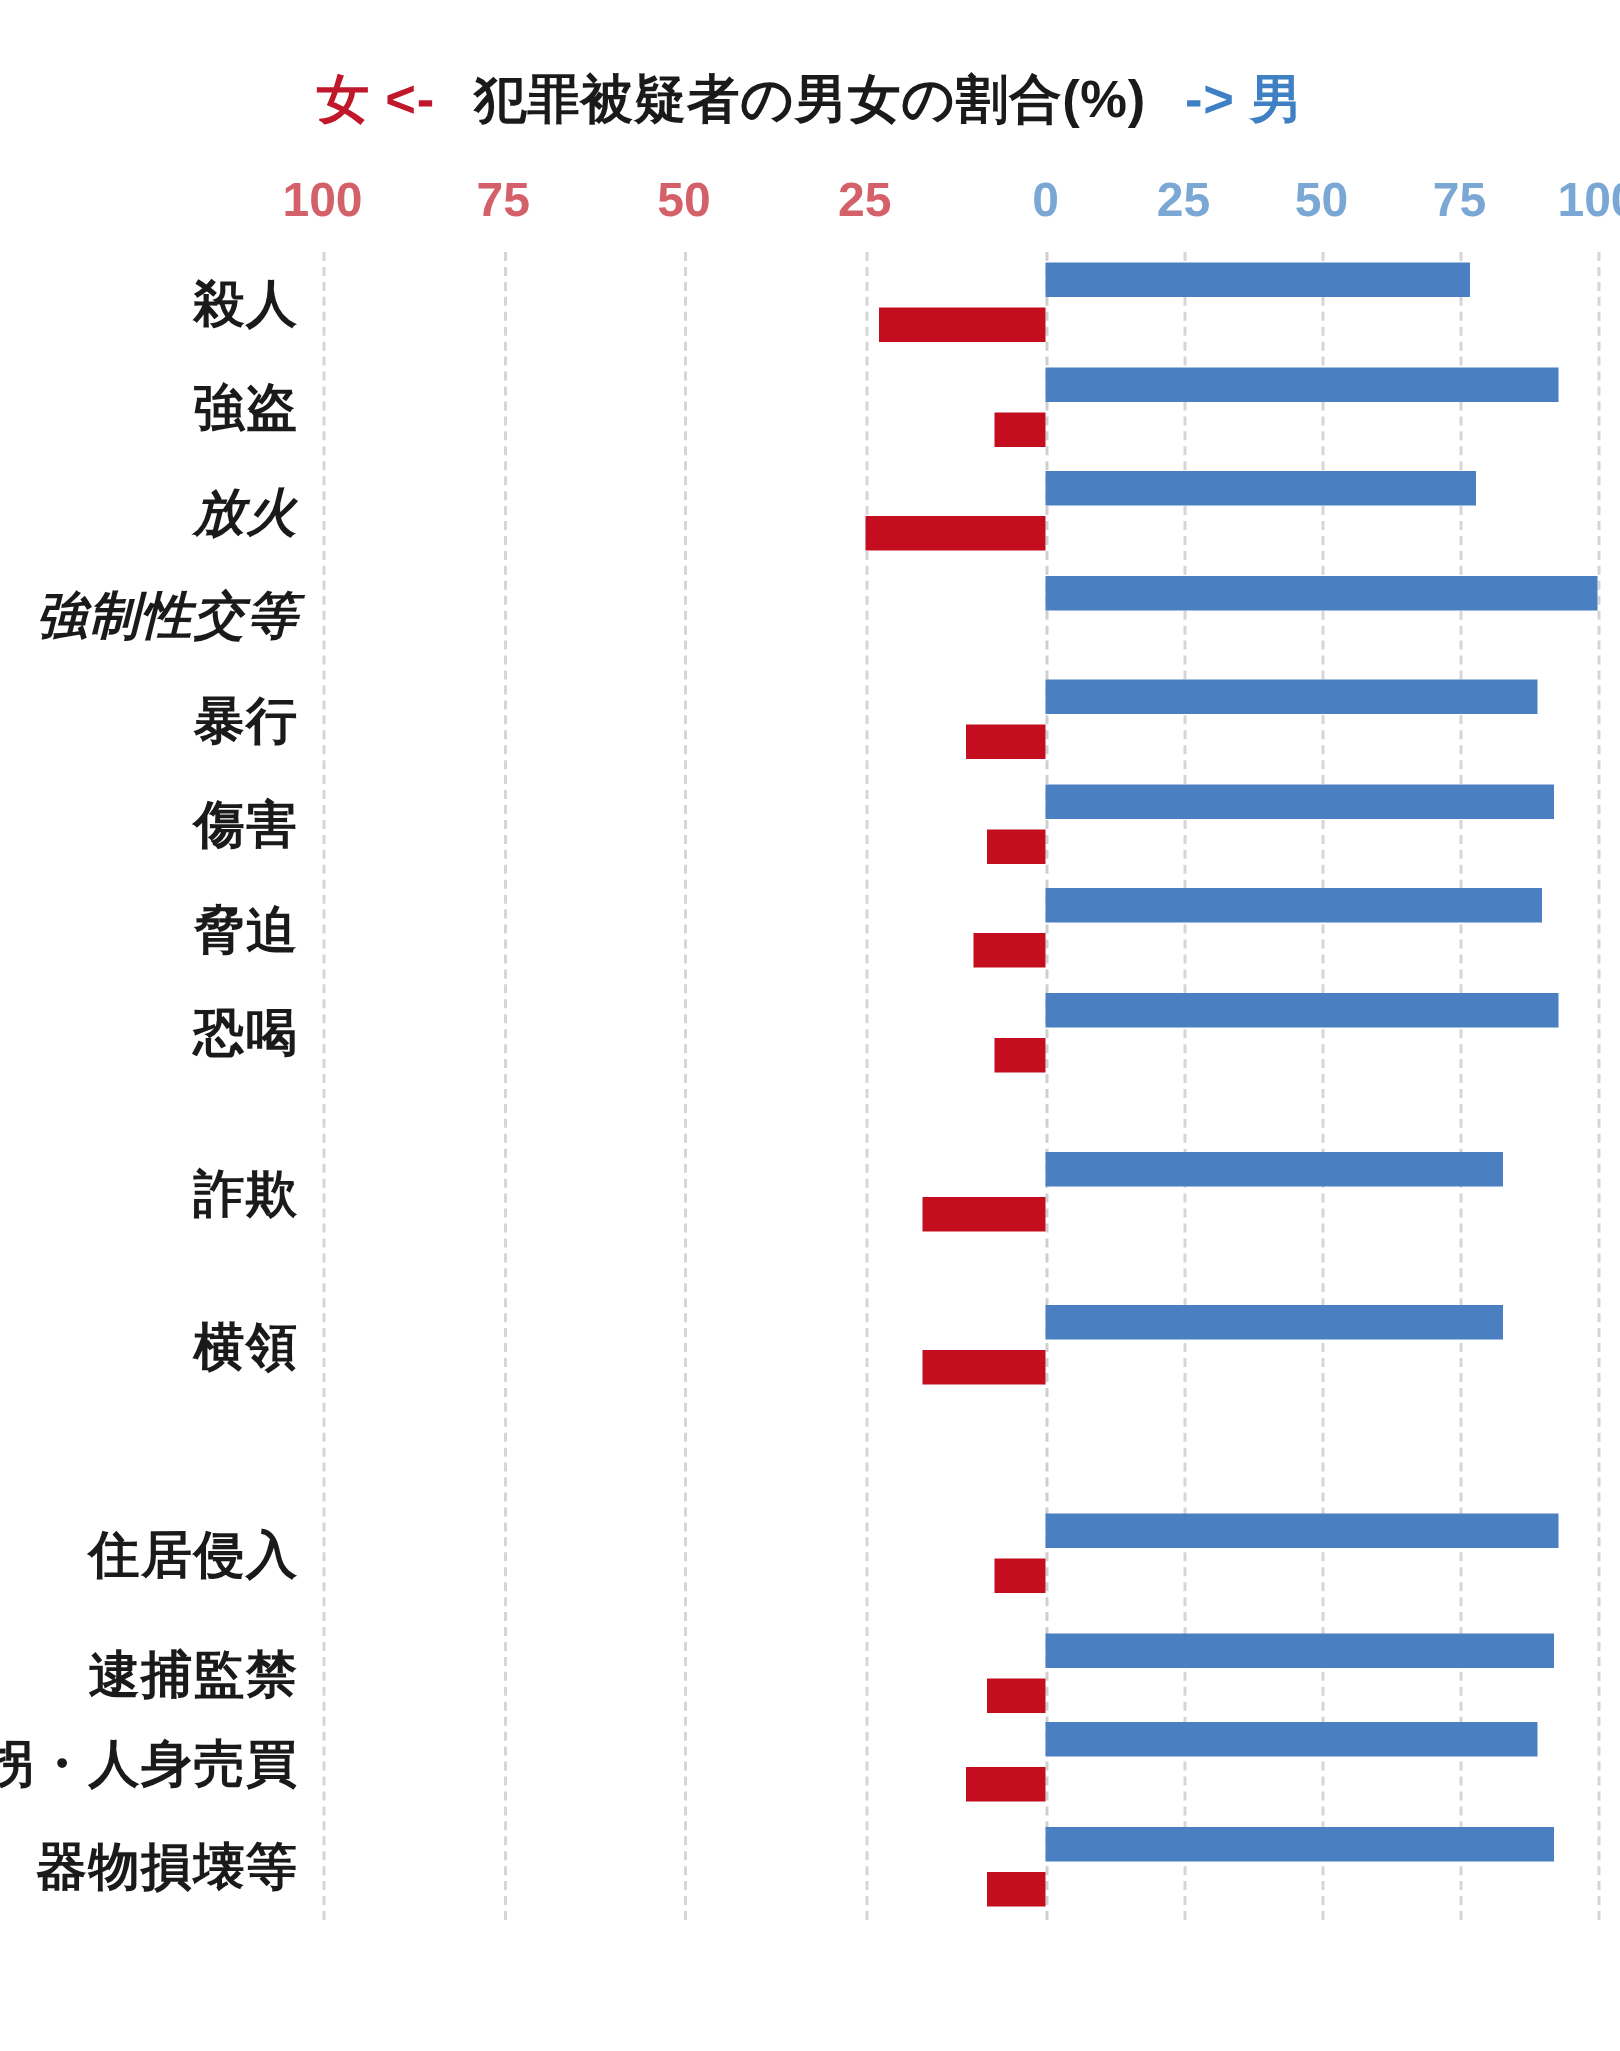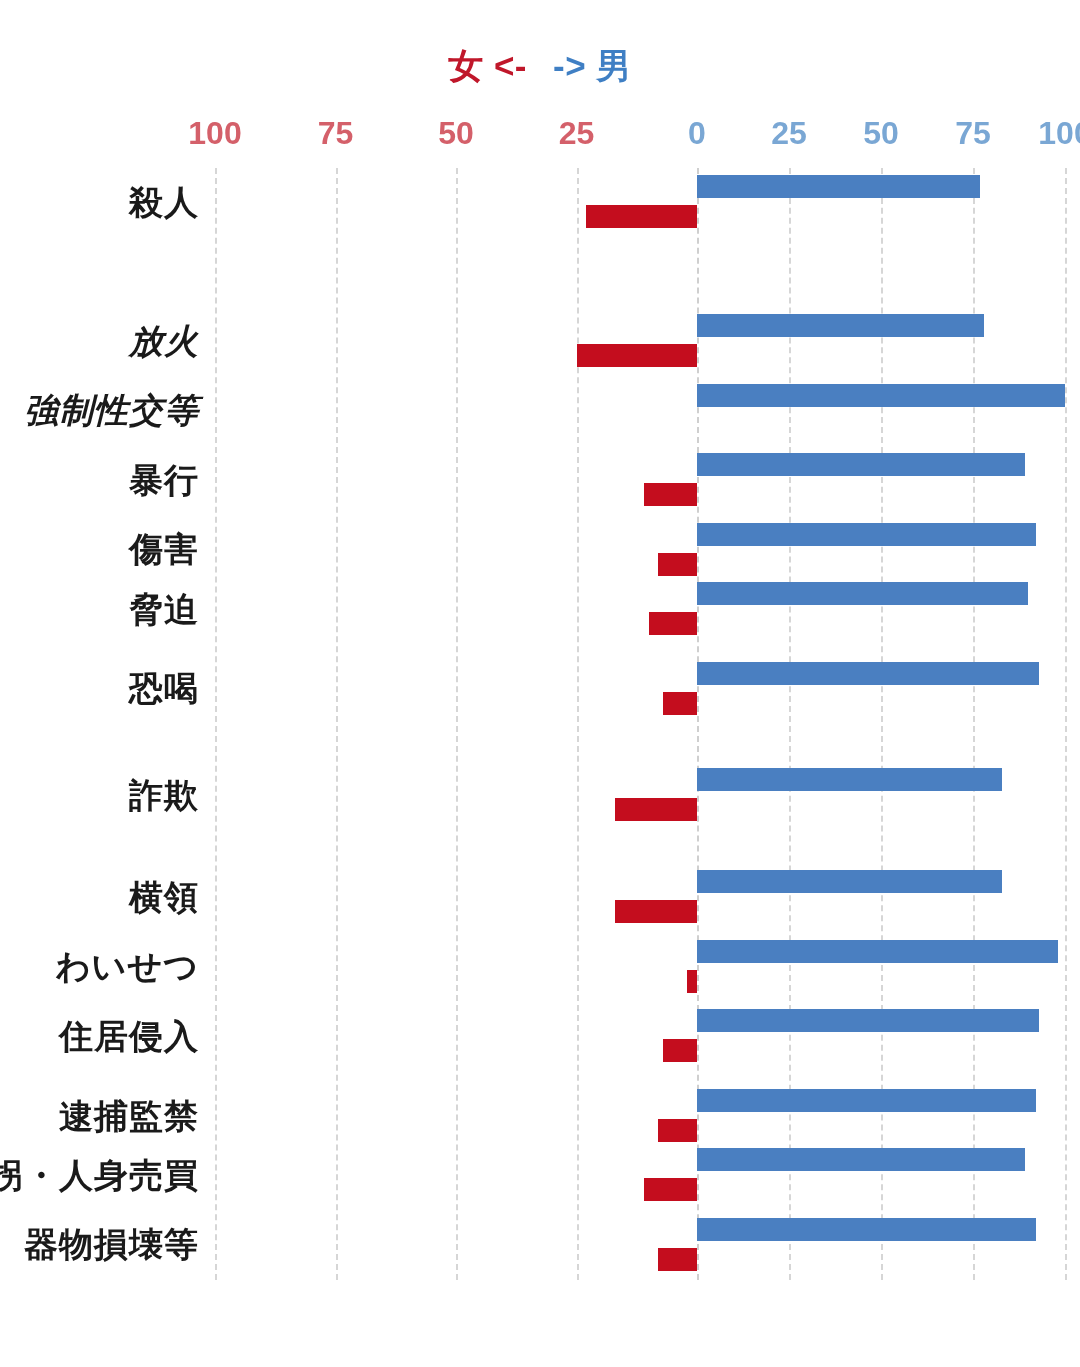--- a/index.html
+++ b/index.html
@@ -142,20 +142,21 @@
     top: 37px;
   }
 </style>
 </head>
 <body>
 
 <div id="chart-root">
 
   <div class="title-row">
     <span class="title-left">女 &lt;-</span>
+    <span class="title-main">犯罪被疑者の男女の割合(%)</span>
     <span class="title-right">-&gt; 男</span>
   </div>
 
   <div class="plot">
     <div class="tick-labels" id="tick-labels">
         <span class="tick-label fem" style="left: 0px;">100</span>
         <span class="tick-label fem" style="left: 120.5px;">75</span>
         <span class="tick-label fem" style="left: 241px;">50</span>
         <span class="tick-label fem" style="left: 361.5px;">25</span>
         <span class="tick-label zero" style="left: 482px;">0</span>
@@ -174,65 +175,65 @@
         <div class="gridline" style="left: 666px;"></div>
         <div class="gridline" style="left: 758px;"></div>
         <div class="gridline" style="left: 850px;"></div>
       </div>
     <div class="rows" id="rows">
         <div class="row" style="top: 0px; height: 69.5px;">
           <div class="row-label" style="height: 69.5px;">殺人</div>
           <div class="bar male" style="left: 482px; width: 283.36px; background: rgb(74, 127, 193);"></div>
           <div class="bar female" style="left: 371.14px; width: 110.86px; background: rgb(196, 13, 30);"></div>
         </div>
+        <div class="row" style="top: 69.5px; height: 69.5px;">
+          <div class="row-label" style="height: 69.5px;">強盗</div>
+          <div class="bar male" style="left: 482px; width: 342.24px; background: rgb(74, 127, 193);"></div>
+          <div class="bar female" style="left: 448.26px; width: 33.74px; background: rgb(196, 13, 30);"></div>
+        </div>
         <div class="row" style="top: 139px; height: 69.5px; font-style: italic;">
           <div class="row-label" style="height: 69.5px;">放火</div>
           <div class="bar male" style="left: 482px; width: 287.04px; background: rgb(74, 127, 193);"></div>
           <div class="bar female" style="left: 361.5px; width: 120.5px; background: rgb(196, 13, 30);"></div>
         </div>
         <div class="row" style="top: 208.5px; height: 69.5px; font-style: italic;">
           <div class="row-label" style="height: 69.5px;">強制性交等</div>
           <div class="bar male" style="left: 482px; width: 368px; background: rgb(74, 127, 193);"></div>
           <div class="bar female" style="left: 482px; width: 0px; background: rgb(196, 13, 30);"></div>
         </div>
         <div class="row" style="top: 278px; height: 69.5px;">
           <div class="row-label" style="height: 69.5px;">暴行</div>
           <div class="bar male" style="left: 482px; width: 327.52px; background: rgb(74, 127, 193);"></div>
           <div class="bar female" style="left: 428.98px; width: 53.02px; background: rgb(196, 13, 30);"></div>
         </div>
         <div class="row" style="top: 347.5px; height: 69.5px;">
           <div class="row-label" style="height: 69.5px;">傷害</div>
           <div class="bar male" style="left: 482px; width: 338.56px; background: rgb(74, 127, 193);"></div>
           <div class="bar female" style="left: 443.44px; width: 38.56px; background: rgb(196, 13, 30);"></div>
         </div>
-        <div class="row" style="top: 407px; height: 69.5px;">
+        <div class="row" style="top: 417px; height: 69.5px;">
           <div class="row-label" style="height: 69.5px;">脅迫</div>
           <div class="bar male" style="left: 482px; width: 331.2px; background: rgb(74, 127, 193);"></div>
           <div class="bar female" style="left: 433.8px; width: 48.2px; background: rgb(196, 13, 30);"></div>
         </div>
         <div class="row" style="top: 486.5px; height: 69.5px;">
           <div class="row-label" style="height: 69.5px;">恐喝</div>
           <div class="bar male" style="left: 482px; width: 342.24px; background: rgb(74, 127, 193);"></div>
           <div class="bar female" style="left: 448.26px; width: 33.74px; background: rgb(196, 13, 30);"></div>
         </div>
         <div class="row" style="top: 593px; height: 69.5px;">
           <div class="row-label" style="height: 69.5px;">詐欺</div>
           <div class="bar male" style="left: 482px; width: 305.44px; background: rgb(74, 127, 193);"></div>
           <div class="bar female" style="left: 400.06px; width: 81.94px; background: rgb(196, 13, 30);"></div>
         </div>
         <div class="row" style="top: 695px; height: 69.5px;">
           <div class="row-label" style="height: 69.5px;">横領</div>
           <div class="bar male" style="left: 482px; width: 305.44px; background: rgb(74, 127, 193);"></div>
           <div class="bar female" style="left: 400.06px; width: 81.94px; background: rgb(196, 13, 30);"></div>
         </div>
-        <div class="row" style="top: 764.5px; height: 69.5px;">
-          <div class="row-label" style="height: 69.5px;">わいせつ</div>
-          <div class="bar male" style="left: 482px; width: 360.64px; background: rgb(74, 127, 193);"></div>
-          <div class="bar female" style="left: 472.36px; width: 9.64px; background: rgb(196, 13, 30);"></div>
-        </div>
         <div class="row" style="top: 834px; height: 69.5px; text-decoration: underline;">
           <div class="row-label" style="height: 69.5px;">住居侵入</div>
           <div class="bar male" style="left: 482px; width: 342.24px; background: rgb(74, 127, 193);"></div>
           <div class="bar female" style="left: 448.26px; width: 33.74px; background: rgb(196, 13, 30);"></div>
         </div>
         <div class="row" style="top: 914px; height: 69.5px;">
           <div class="row-label" style="height: 69.5px;">逮捕監禁</div>
           <div class="bar male" style="left: 482px; width: 338.56px; background: rgb(74, 127, 193);"></div>
           <div class="bar female" style="left: 443.44px; width: 38.56px; background: rgb(196, 13, 30);"></div>
         </div>

